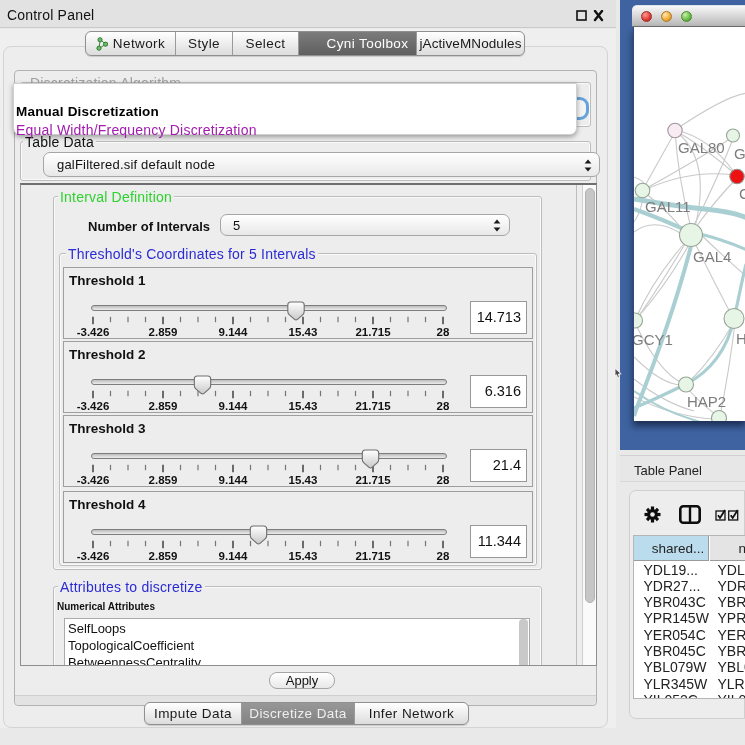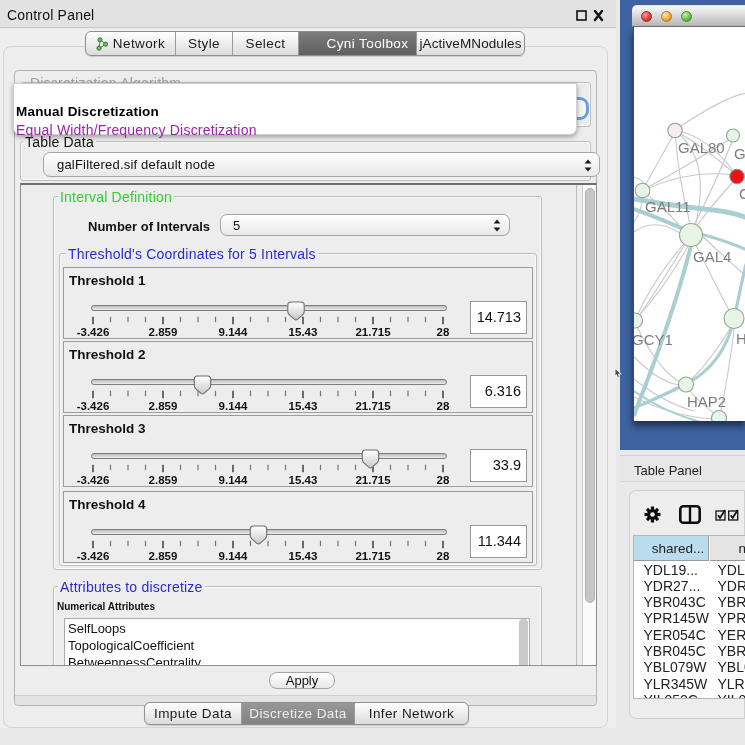--- a/index.html
+++ b/index.html
@@ -266,21 +266,21 @@
             <stop offset="1" stop-color="#c8c8c8"></stop>
           </linearGradient>
         </defs>
       </svg>
       <div class="tl" style="left:29px;">-3.426</div>
       <div class="tl" style="left:99px;">2.859</div>
       <div class="tl" style="left:169px;">9.144</div>
       <div class="tl" style="left:239px;">15.43</div>
       <div class="tl" style="left:309px;">21.715</div>
       <div class="tl" style="left:379px;">28</div>
-      <div class="vbox">33.9</div>
+      <div class="vbox">21.4</div>
     </div>
   <div class="tpan" id="tp4" style="top:305.5px;">
       <div class="lbl">Threshold 4</div>
       <div class="track"></div>
       <svg class="ticks" width="470" height="71" viewBox="0 0 470 71">
         <line x1="29" y1="48.8" x2="29" y2="56.2" stroke="#333333" stroke-width="1.4"></line>
         <line x1="46.5" y1="48.8" x2="46.5" y2="54.2" stroke="#757575" stroke-width="1.2"></line>
         <line x1="64" y1="48.8" x2="64" y2="54.2" stroke="#757575" stroke-width="1.2"></line>
         <line x1="81.5" y1="48.8" x2="81.5" y2="54.2" stroke="#757575" stroke-width="1.2"></line>
         <line x1="99" y1="48.8" x2="99" y2="56.2" stroke="#333333" stroke-width="1.4"></line>

